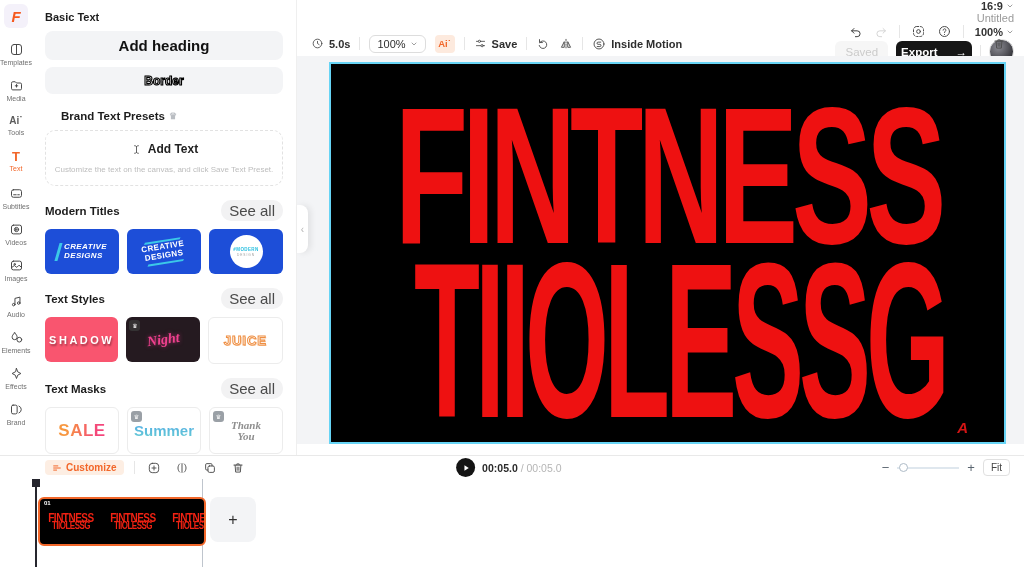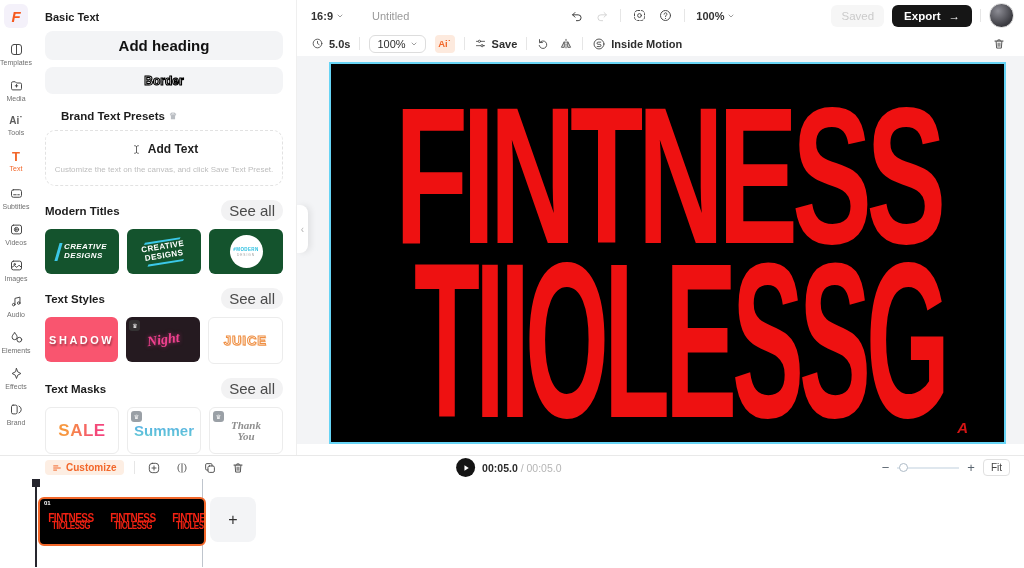--- a/index.html
+++ b/index.html
@@ -33,21 +33,21 @@
   .sec-head{display:flex;align-items:center;justify-content:space-between;margin-top:14px;}
   .sec-head.first{margin-top:16px;margin-left:16px;}
   .sec-title{font-size:11.5px;font-weight:bold;color:#1c1c1c;display:flex;align-items:center;gap:4px;}
   .crown-mini{color:#b9bdc2;font-size:9px;}
   .seeall{background:#f2f2f3;border-radius:10px;font-size:15px;color:#4a4a4a;padding:2px 8px;cursor:pointer;}
   .preset-box{margin-top:8px;border:1.5px dashed #e2e2e2;border-radius:10px;padding:11px 8px;text-align:center;cursor:pointer;}
   .preset-add{display:flex;align-items:center;justify-content:center;gap:5px;font-size:12px;font-weight:bold;color:#222;}
   .preset-hint{font-size:8px;color:#bdbdbd;margin-top:9px;white-space:nowrap;}
   .thumbs{display:flex;gap:8px;margin-top:8px;}
   .thumb{flex:1;height:45px;border-radius:6px;position:relative;overflow:hidden;display:flex;
-         align-items:center;justify-content:center;cursor:pointer;background:#14532d;}
+         align-items:center;justify-content:center;cursor:pointer;background:#1d4ed8;}
   .thumb.light{background:#fff;border:1px solid #ececec;}
   .badge{position:absolute;top:3px;left:3px;width:11px;height:11px;border-radius:3px;display:flex;
          align-items:center;justify-content:center;font-size:6px;color:#fff;}
   .badge.dark{background:rgba(55,55,55,.85);}
   .badge.gray{background:#9aa0a6;}
   .mt1-slash{width:3px;height:18px;background:#3bc8e8;transform:skewX(-16deg);margin-right:4px;}
   .mt-txt{color:#fff;font-weight:bold;font-style:italic;font-size:8px;letter-spacing:.4px;line-height:1.12;}
   .mt2-wrap{transform:rotate(-9deg);text-align:center;}
   .mt2-line{height:2px;background:#3bc8e8;margin:1px auto;transform:skewX(-30deg);}
   .mt3-circle{width:33px;height:33px;border-radius:50%;background:#fff;display:flex;flex-direction:column;
@@ -70,29 +70,29 @@
   .tm-thanks{flex-direction:column;}
   .tm-thanks span{font-family:"Liberation Serif",serif;font-style:italic;font-weight:bold;color:#8f8f8f;
          font-size:11px;line-height:1;}
 
   .panel-collapse{position:absolute;left:297px;top:205px;width:11px;height:48px;background:#fff;
          border-radius:0 8px 8px 0;box-shadow:3px 0 6px rgba(0,0,0,.08);display:flex;align-items:center;
          justify-content:center;color:#b3b3b3;font-size:10px;z-index:6;cursor:pointer;}
 
   
   .stage-area{position:absolute;left:297px;top:0;width:727px;height:444px;background:#fff;}
-  .topbar{height:31px;display:flex;align-items:center;padding:0 10px 0 14px;font-size:11px;color:#333;}
+  .topbar{height:31px;display:flex;align-items:flex-end;padding:0 10px 0 14px;font-size:11px;color:#333;flex-direction:column;}
   .ratio{display:flex;align-items:center;gap:3px;font-weight:bold;cursor:pointer;}
   .doc-title{margin-left:28px;color:#9a9a9a;}
   .tb-mid{margin-left:auto;display:flex;align-items:center;gap:11px;}
   .tb-right{display:flex;align-items:center;gap:8px;margin-left:96px;}
   .vdiv{width:1px;height:13px;background:#e6e6e6;}
   .saved{background:#f6f6f6;color:#cbcbcb;border-radius:6px;padding:5px 10px;font-size:11.5px;}
-  .export{background:#161616;color:#fff;border-radius:6px;padding:5px 12px;font-size:11.5px;font-weight:bold;
-          display:flex;align-items:center;gap:8px;cursor:pointer;}
+  .export{background:#161616;color:#fff;border-radius:6px;padding:5px 5px;font-size:11.5px;font-weight:bold;
+          display:flex;align-items:center;gap:18px;cursor:pointer;}
   .avatar{width:23px;height:23px;border-radius:50%;background:radial-gradient(circle at 35% 30%,#8d8d95,#3a3a40 70%);
           border:1px solid #ddd;cursor:pointer;}
   .subbar{height:25px;display:flex;align-items:center;gap:9px;padding:0 12px 0 14px;font-size:11px;color:#2e2e2e;}
   .subbar .bold{font-weight:bold;}
   .zoombox{border:1px solid #ddd;border-radius:6px;padding:2px 7px;display:flex;align-items:center;gap:4px;cursor:pointer;}
   .aichip{width:20px;height:18px;border-radius:4px;background:#fdeade;color:#f2672a;font-weight:bold;
           font-size:9.5px;display:flex;align-items:center;justify-content:center;cursor:pointer;}
   .iconbtn{display:flex;align-items:center;gap:5px;cursor:pointer;}
   .workspace{height:388px;background:#f3f4f6;position:relative;}
   .stage{position:absolute;left:32px;top:6px;width:673px;height:378px;background:#000;

